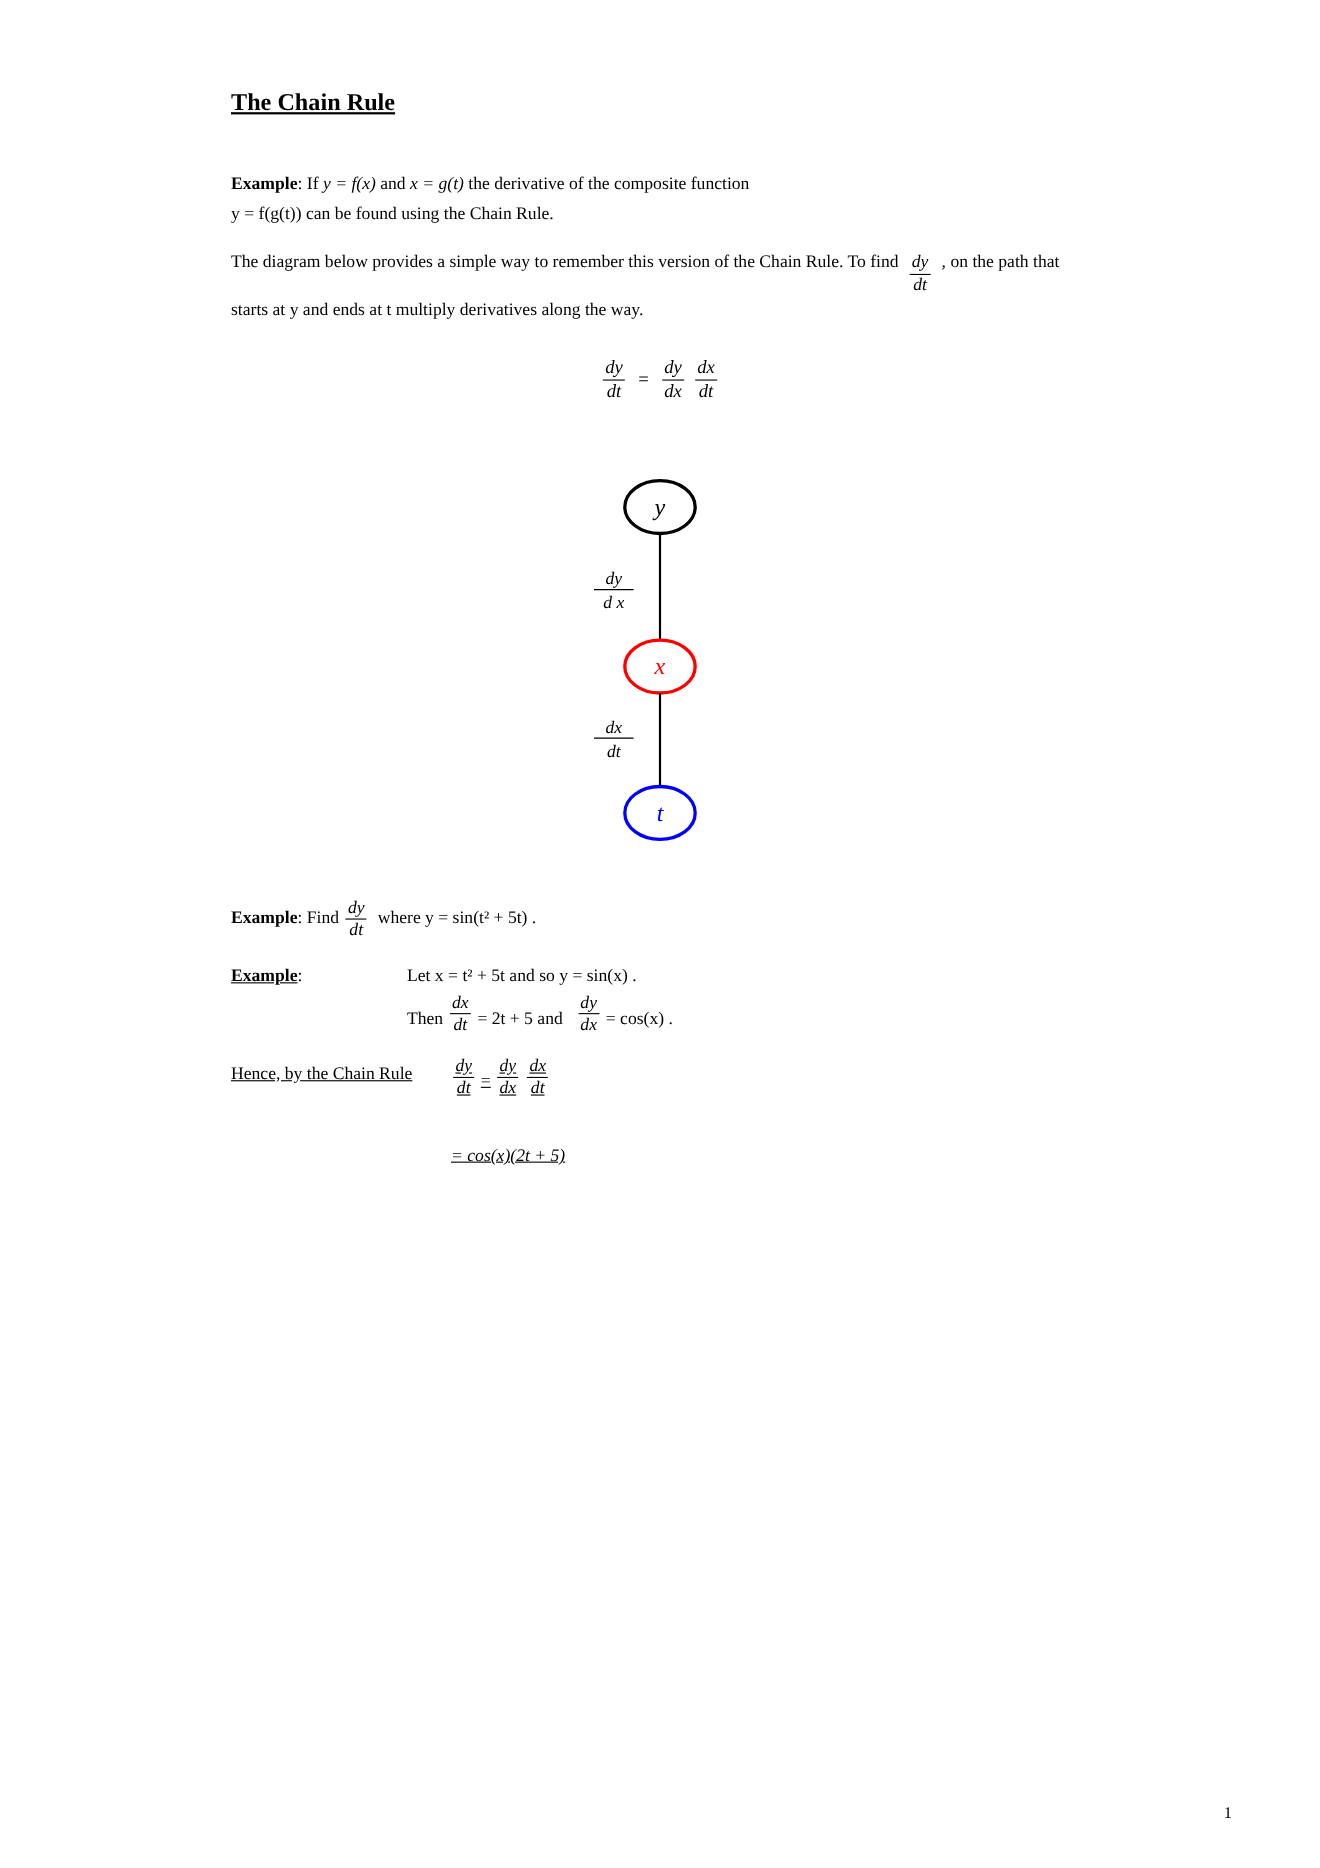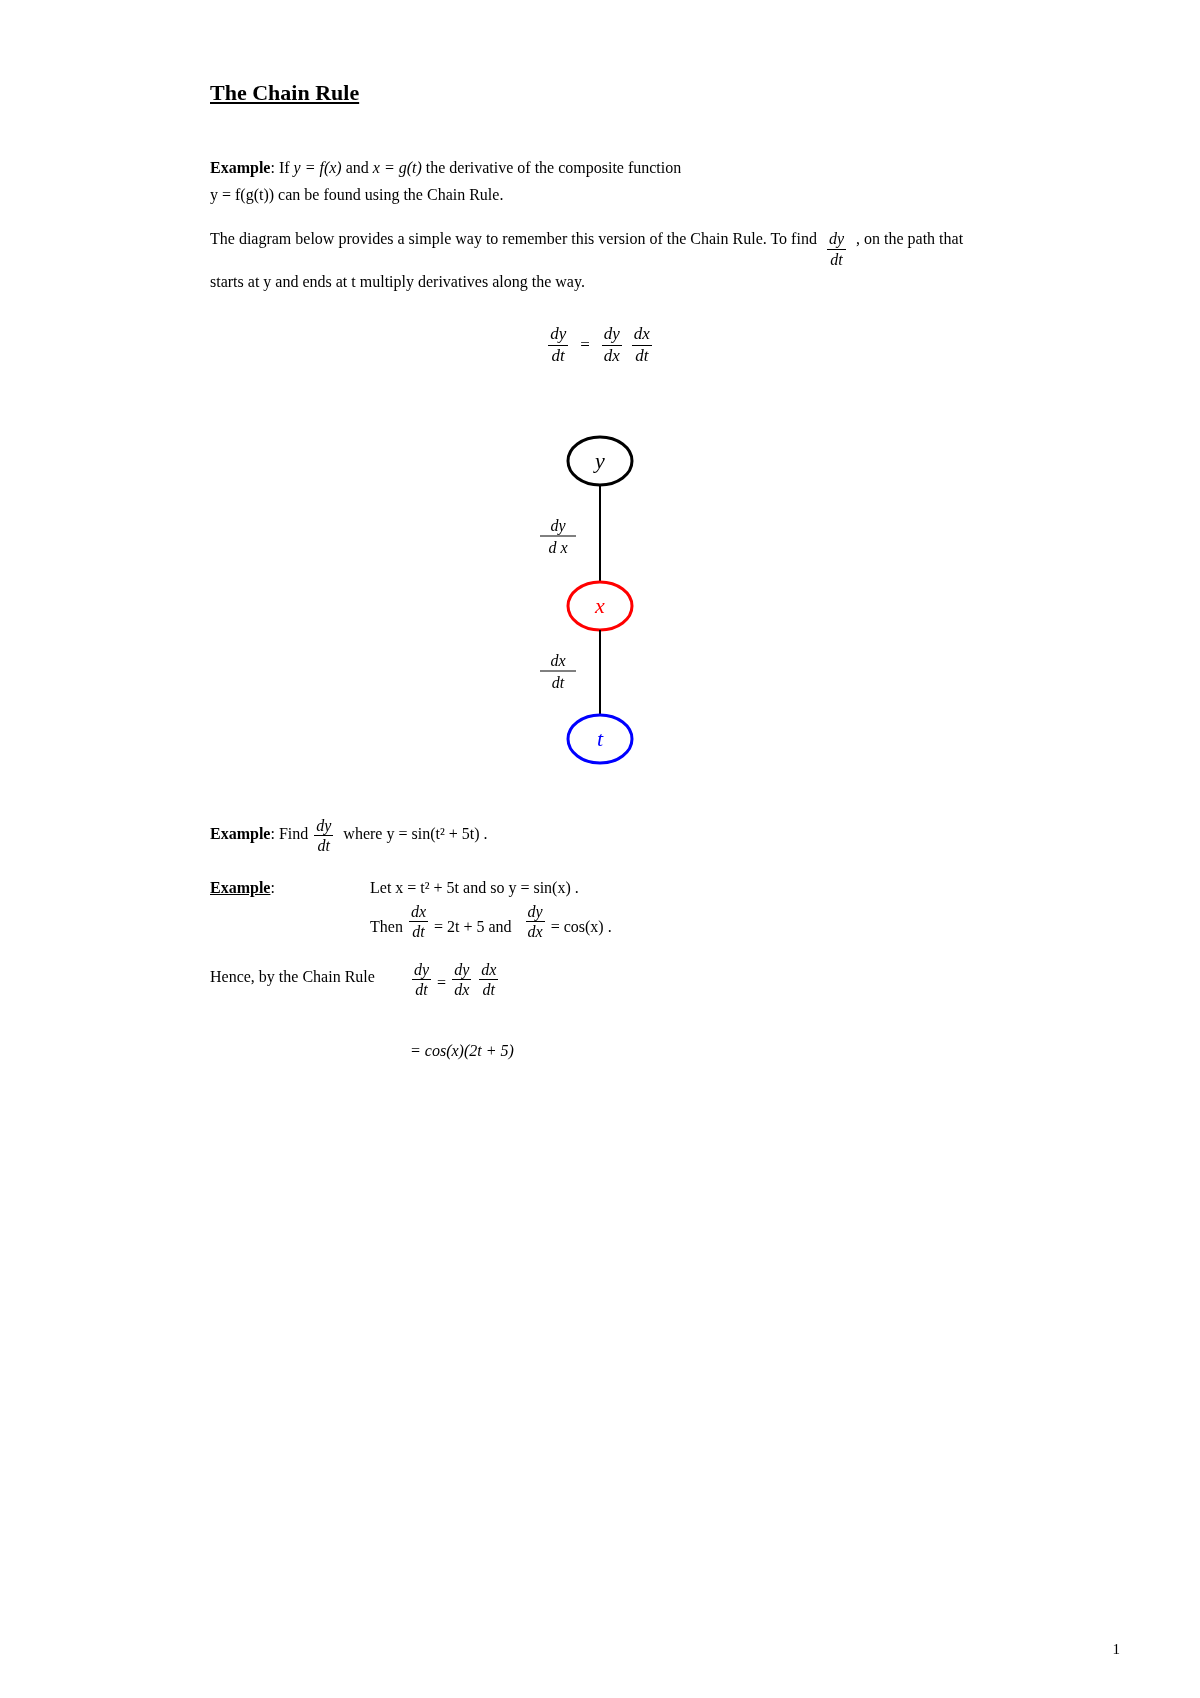--- a/index.html
+++ b/index.html
@@ -101,20 +101,21 @@
     }
 
     .hence-block {
       margin: 18px 0 0 0;
     }
     .hence-grid {
       display: grid;
       grid-template-columns: 200px 1fr;
       gap: 8px 0;
       align-items: start;
+      text-decoration: underline;
     }
     .hence-left {
       line-height: 1.6;
       padding-top: 4px;
     }
     .hence-right {
       line-height: 2;
     }
     .double-underline {
       border-bottom: 3px double #000;

